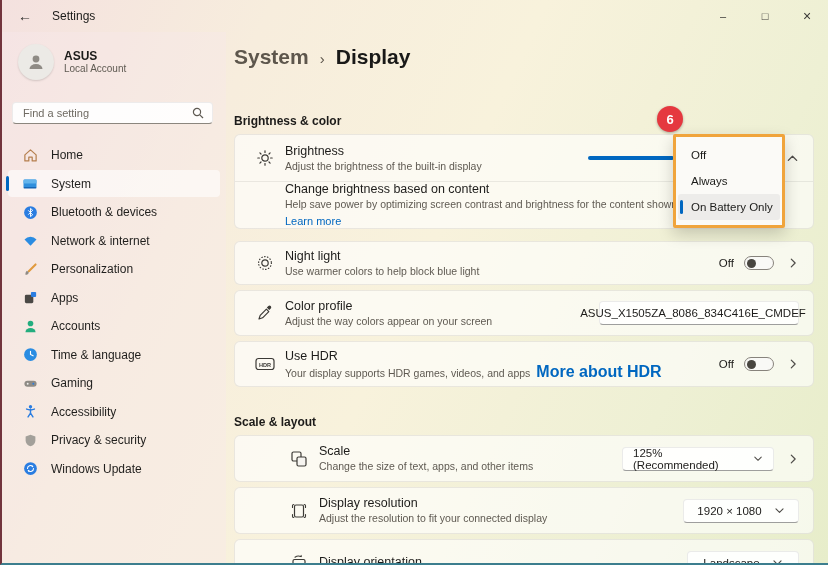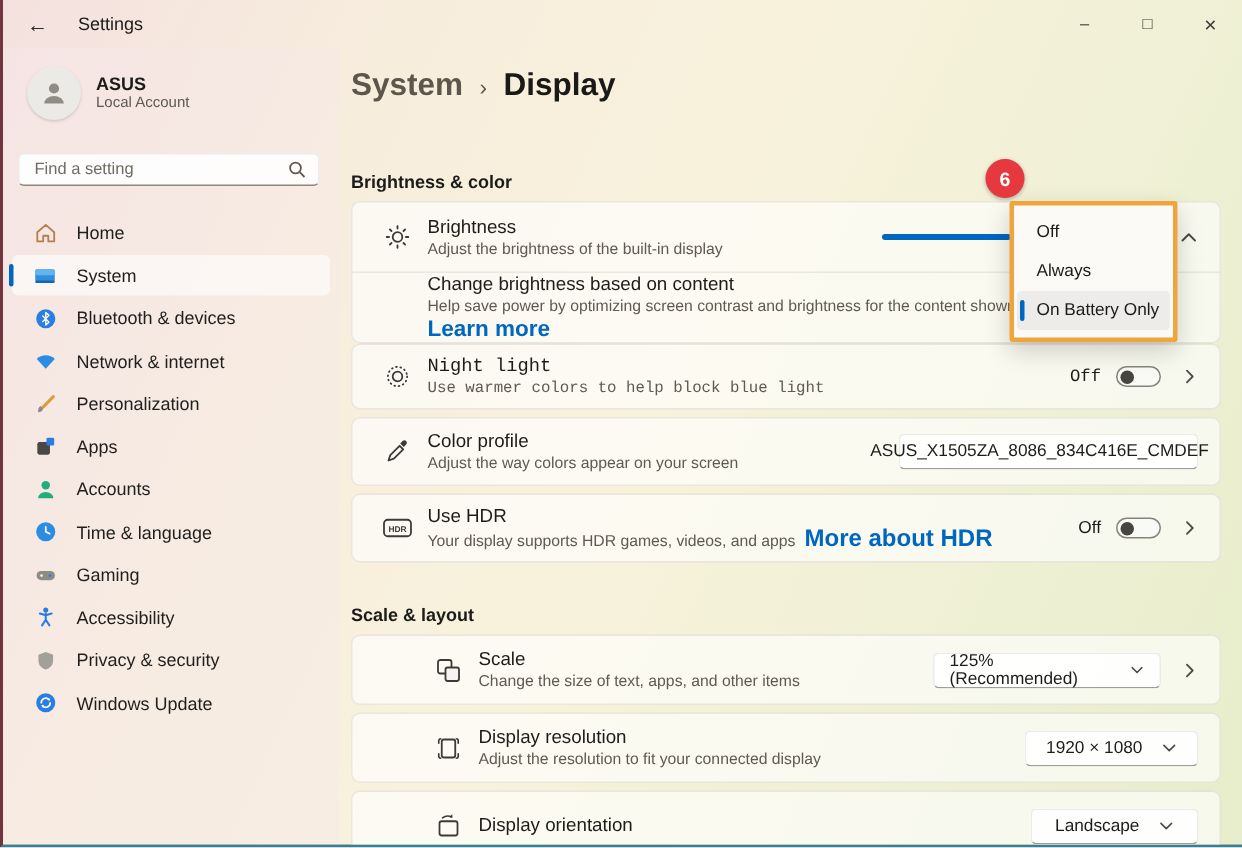--- a/index.html
+++ b/index.html
@@ -41,32 +41,32 @@
   .main { position:absolute; left:232px; top:32px; width:580px; bottom:0; }
   .breadcrumb { margin-top:10px; height:30px; display:flex; align-items:center; font-size:21px; }
   .bc-parent { color:#5d564c; font-weight:600; }
   .bc-sep { color:#5d564c; font-size:15px; margin:2px 11px 0; }
   .bc-current { color:#191918; font-weight:700; }
   .section-h { font-size:12px; font-weight:700; color:#1c1b19; line-height:15px; }
   .section-h.first { margin-top:42px; }
   .section-h.second { margin-top:28px; }
   .card { background:rgba(255,255,255,0.62); border:1px solid rgba(110,100,90,0.13); border-radius:6px; margin-top:5px; box-sizing:border-box; }
   .card.group1 { margin-top:5px; }
-  .card.mt12 { margin-top:0;font-family:Liberation Mono, monospace; }
+  .card.mt12 { margin-top:12px; }
   .row { display:flex; align-items:center; padding:0 14px 0 10px; position:relative; }
   .row.h46 { height:46px; }
   .row.h42 { height:42px; }
   .row.h44 { height:44px; }
   .row.h45 { height:45px;padding-left:44px; }
   .row + .row { border-top:1px solid rgba(0,0,0,0.07); }
   .icon-cell { width:40px; flex:0 0 40px; display:flex; align-items:center; justify-content:center; color:#3c3a36; }
   .text-cell { flex:1; min-width:0; }
   .r-title { font-size:12.5px; color:#1d1c1a; line-height:15px; }
   .r-desc  { font-size:10.5px; color:#5f5a52; line-height:13px; margin-top:1px; }
-  .r-link  { font-size:15px; font-weight:700; color:#0067C0; line-height:13px; margin-top:1px; display:inline-block;text-align:center; }
+  .r-link  { font-size:11px; font-weight:400; color:#0067C0; line-height:13px; margin-top:1px; display:inline-block;text-align:center; }
   .inline-link { font-size:16px; font-weight:700; color:#0067C0; margin-left:6px;margin-top:10px; }
   .controls { display:flex; align-items:center; }
   .off-label { font-size:11.5px; color:#1d1c1a; margin-right:10px; }
   .toggle { width:30px; height:14px; border:1px solid #87837c; border-radius:9px; background:rgba(248,248,246,0.9); position:relative; box-sizing:border-box; }
   .toggle::after { content:""; position:absolute; left:2px; top:1.5px; width:9px; height:9px; border-radius:50%; background:#47453f; }
   .chev { margin-left:13px; display:flex; align-items:center; }
   .select-box { height:24px; background:rgba(255,255,255,0.88); border:1px solid rgba(0,0,0,0.08); border-bottom:1.5px solid rgba(0,0,0,0.38); border-radius:4px; display:flex; align-items:center; justify-content:center; gap:12px; font-size:11.5px; color:#1d1c1a; box-sizing:border-box; padding:0 10px; }
   .slider-seg { position:absolute; left:353px; top:21px; width:86px; height:4px; border-radius:2px; background:#0067C0; }
   
   .flyout { position:absolute; left:671px; top:134px; width:112px; height:94px; box-sizing:border-box;

